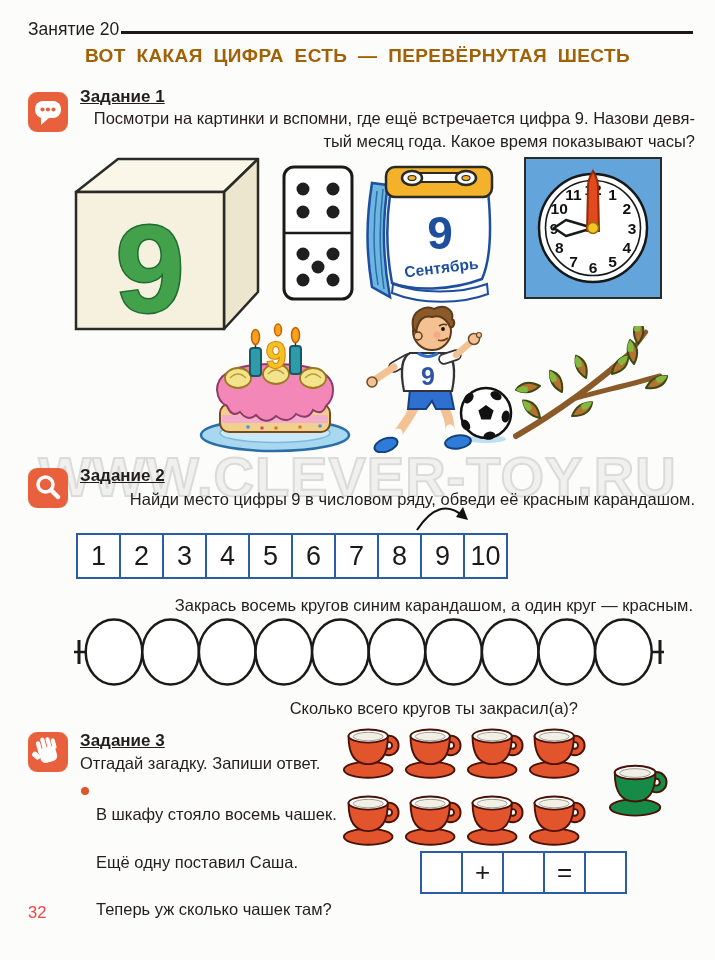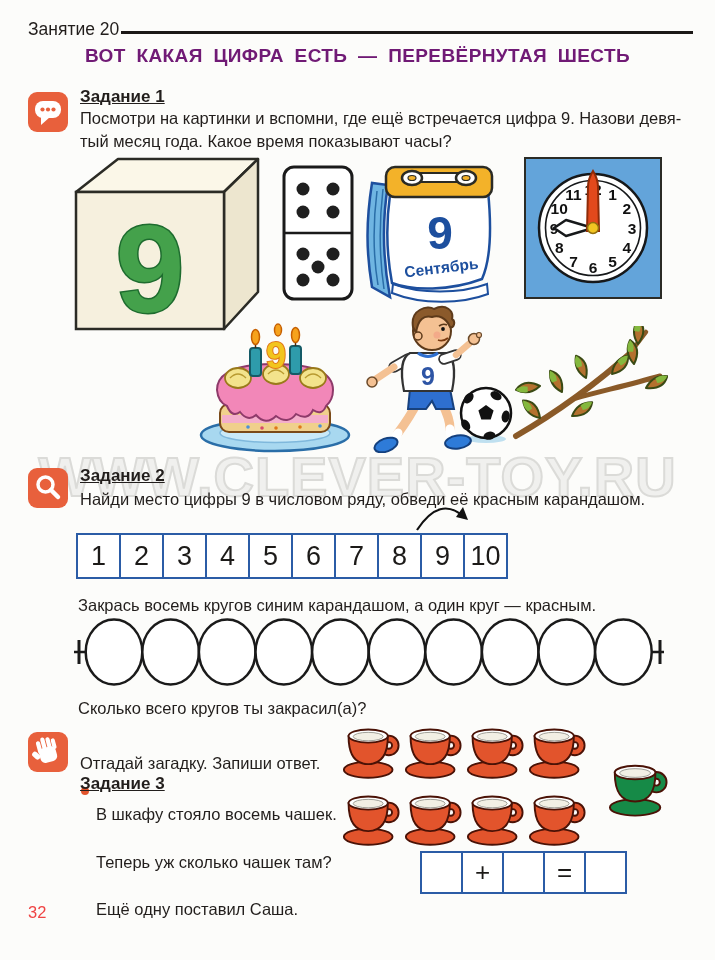--- a/index.html
+++ b/index.html
@@ -3,25 +3,25 @@
 <meta charset="utf-8">
 <style>
   html,body{margin:0;padding:0;background:#e9e9e9;}
   .page{position:relative;width:715px;height:960px;background:#FCFCFA;overflow:hidden;
         font-family:"Liberation Sans",sans-serif;color:#221E1C;margin:0 auto;}
   .abs{position:absolute;}
   svg text{font-family:"Liberation Sans",sans-serif;}
   .lesson{left:28px;top:19px;font-size:17.5px;}
   .rule{left:121px;top:31px;width:572px;height:2.5px;background:#1b1816;}
   .title{left:0;top:45px;width:715px;text-align:center;font-size:19px;font-weight:700;
-         letter-spacing:.4px;word-spacing:5px;color:#701a75;z-index:10;}
+         letter-spacing:.4px;word-spacing:5px;color:#a16207;z-index:10;}
   .task-icon{width:40px;height:40px;background:#E8603C;border-radius:9px;z-index:10;
              display:flex;align-items:center;justify-content:center;}
   .task-label{font-size:17px;font-weight:700;z-index:10;text-decoration:underline;}
-  .task-text{font-size:16.5px;line-height:22.5px;z-index:10;}
+  .task-text{font-size:16.5px;line-height:22.5px;z-index:10;text-align:right;}
   .numstrip{left:76px;top:533px;display:flex;z-index:10;}
   .numcell{width:45px;height:46px;border:2px solid #2B5CA6;background:#fff;
            display:flex;align-items:center;justify-content:center;
            font-size:27px;color:#1c1a18;box-sizing:border-box;}
   .numcell + .numcell{margin-left:-2px;}
   .eqrow{left:420px;top:851px;display:flex;z-index:10;}
   .eqcell{width:43px;height:43px;border:2px solid #2B5CA6;background:#fff;
           display:flex;align-items:center;justify-content:center;
           font-size:26px;color:#1c1a18;box-sizing:border-box;}
   .eqcell + .eqcell{margin-left:-2px;}
@@ -322,28 +322,28 @@
       <g transform="rotate(-15 20 20)" fill="#fff">
         <rect x="11" y="15" width="17" height="15" rx="5"></rect>
         <rect x="10.5" y="7" width="4.2" height="13" rx="2.1"></rect>
         <rect x="15.6" y="4.5" width="4.2" height="14" rx="2.1"></rect>
         <rect x="20.7" y="5.5" width="4.2" height="13" rx="2.1"></rect>
         <rect x="25.6" y="8" width="4" height="11" rx="2"></rect>
         <rect x="5" y="16" width="5.5" height="9" rx="2.7" transform="rotate(-35 7.7 20.5)"></rect>
       </g>
     </svg>
   </div>
-  <div class="abs task-label" style="left:80px;top:774px">Задание 3</div>
+  <div class="abs task-label" style="left:80px;top:731px">Задание 3</div>
   <div class="abs task-text" style="left:80px;top:752px">Отгадай загадку. Запиши ответ.</div>
 
   <div class="abs bullet" style="left:81px;top:787px"></div>
   <div class="abs" style="left:96px;top:779px;z-index:10">
     <div class="riddle-line">В шкафу стояло восемь чашек.</div>
+    <div class="riddle-line">Ещё одну поставил Саша.</div>
     <div class="riddle-line">Теперь уж сколько чашек там?</div>
-    <div class="riddle-line">Ещё одну поставил Саша.</div>
   </div>
 
   <svg class="abs cup-o" style="left:342px;top:724px" width="246" height="128" viewBox="0 0 246 128">
     <use href="#cup-sym" x="0" y="0" width="58" height="56"></use>
     <use href="#cup-sym" x="62" y="0" width="58" height="56"></use>
     <use href="#cup-sym" x="124" y="0" width="58" height="56"></use>
     <use href="#cup-sym" x="186" y="0" width="58" height="56"></use>
     <use href="#cup-sym" x="0" y="67" width="58" height="56"></use>
     <use href="#cup-sym" x="62" y="67" width="58" height="56"></use>
     <use href="#cup-sym" x="124" y="67" width="58" height="56"></use>

